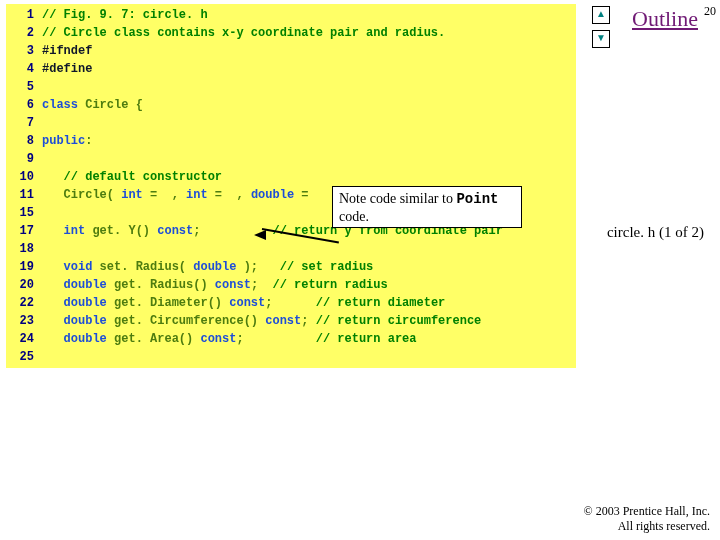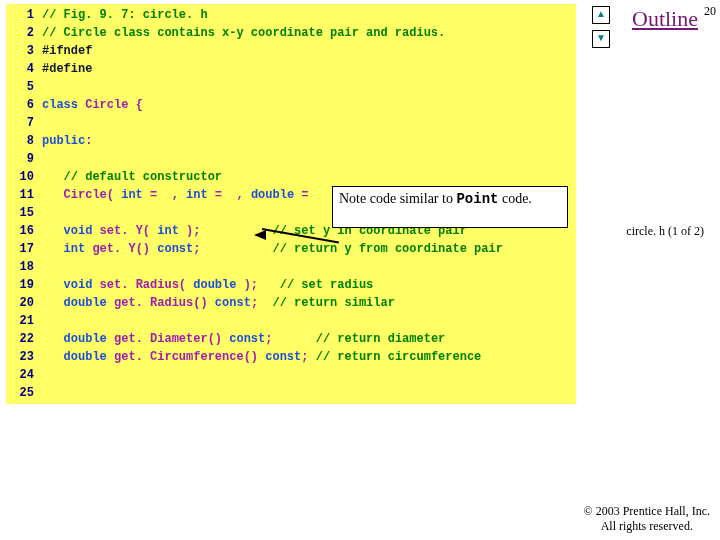--- a/index.html
+++ b/index.html
@@ -35,21 +35,21 @@
   }
   .ln {
     width: 28px;
     text-align: right;
     padding-right: 8px;
     color: #000080;
   }
   .tok-pre  { color: #0f172a; }  
   .tok-kw   { color: #1d4ed8; }  
   .tok-cmt  { color: #008000; }  
-  .tok-plain{ color: #a21caf; }  
+  .tok-plain{ color: #4d7c0f; }  
   .outline {
     position: absolute;
     right: 22px;
     top: 6px;
     font-size: 22px;
     font-family: "Times New Roman", serif;
     text-decoration: underline;
     color: #701a75;
   }
   .pagenum {
@@ -69,35 +69,35 @@
     line-height: 14px;
     text-align: center;
     color: #008080;
   }
   .scrollbtn.up { top: 6px; }
   .scrollbtn.dn { top: 30px; }
   .caption {
     position: absolute;
     right: 16px;
     top: 224px;
-    font-size: 12px;
+    font-size: 15px;
   }
   .copyright {
     position: absolute;
     right: 10px;
     bottom: 6px;
     font-size: 12px;
-    text-align: center;
+    text-align: right;
     line-height: 15px;
   }
   .callout {
     position: absolute;
     left: 332px;
     top: 186px;
-    width: 236px;
+    width: 190px;
     height: 42px;
     background: #fff;
     border: 1px solid #000;
     font-size: 14px;
     padding: 3px 6px;
     box-sizing: border-box;
     line-height: 18px;
   }
   .callout .cw { font-family: "Courier New", monospace; font-weight: bold; }
   
@@ -138,29 +138,27 @@
       <div class="code-line"><span class="ln">3</span><span><span class="tok-pre">#ifndef</span></span></div>
       <div class="code-line"><span class="ln">4</span><span><span class="tok-pre">#define</span></span></div>
       <div class="code-line"><span class="ln">5</span><span></span></div>
       <div class="code-line"><span class="ln">6</span><span><span class="tok-kw">class</span><span class="tok-plain"> Circle {</span></span></div>
       <div class="code-line"><span class="ln">7</span><span></span></div>
       <div class="code-line"><span class="ln">8</span><span><span class="tok-kw">public</span><span class="tok-plain">:</span></span></div>
       <div class="code-line"><span class="ln">9</span><span></span></div>
       <div class="code-line"><span class="ln">10</span><span><span class="tok-plain">   </span><span class="tok-cmt">// default constructor</span></span></div>
       <div class="code-line"><span class="ln">11</span><span><span class="tok-plain">   Circle( </span><span class="tok-kw">int</span><span class="tok-plain"> =  , </span><span class="tok-kw">int</span><span class="tok-plain"> =  , </span><span class="tok-kw">double</span><span class="tok-plain"> =     );</span></span></div>
       <div class="code-line"><span class="ln">15</span><span></span></div>
-      <div class="code-line"><span class="ln">16</span><span><span class="tok-plain">   </span><span class="tok-kw">void</span><span class="tok-plain"> set. Y( </span><span class="tok-kw">int</span><span class="tok-plain"> );          </span><span class="tok-cmt">// set y in coordinate pair</span></span></div>
       <div class="code-line"><span class="ln">17</span><span><span class="tok-plain">   </span><span class="tok-kw">int</span><span class="tok-plain"> get. Y() </span><span class="tok-kw">const</span><span class="tok-plain">;          </span><span class="tok-cmt">// return y from coordinate pair</span></span></div>
       <div class="code-line"><span class="ln">18</span><span></span></div>
       <div class="code-line"><span class="ln">19</span><span><span class="tok-plain">   </span><span class="tok-kw">void</span><span class="tok-plain"> set. Radius( </span><span class="tok-kw">double</span><span class="tok-plain"> );   </span><span class="tok-cmt">// set radius</span></span></div>
-      <div class="code-line"><span class="ln">20</span><span><span class="tok-plain">   </span><span class="tok-kw">double</span><span class="tok-plain"> get. Radius() </span><span class="tok-kw">const</span><span class="tok-plain">;  </span><span class="tok-cmt">// return similar</span></span></div>
-      <div class="code-line"><span class="ln">21</span><span></span></div>
+      <div class="code-line"><span class="ln">20</span><span><span class="tok-plain">   </span><span class="tok-kw">double</span><span class="tok-plain"> get. Radius() </span><span class="tok-kw">const</span><span class="tok-plain">;  </span><span class="tok-cmt">// return radius</span></span></div>
       <div class="code-line"><span class="ln">22</span><span><span class="tok-plain">   </span><span class="tok-kw">double</span><span class="tok-plain"> get. Diameter() </span><span class="tok-kw">const</span><span class="tok-plain">;      </span><span class="tok-cmt">// return diameter</span></span></div>
       <div class="code-line"><span class="ln">23</span><span><span class="tok-plain">   </span><span class="tok-kw">double</span><span class="tok-plain"> get. Circumference() </span><span class="tok-kw">const</span><span class="tok-plain">; </span><span class="tok-cmt">// return circumference</span></span></div>
-      <div class="code-line"><span class="ln">24</span></div>
+      <div class="code-line"><span class="ln">24</span><span><span class="tok-plain">   </span><span class="tok-kw">double</span><span class="tok-plain"> get. Area() </span><span class="tok-kw">const</span><span class="tok-plain">;          </span><span class="tok-cmt">// return area</span></span></div>
       <div class="code-line"><span class="ln">25</span><span></span></div>
     </div>
 
   <div class="callout">
     <span>Note code similar to </span><span class="cw">Point</span><span> code.</span>
   </div>
   <div class="arrow-line"></div>
   <div class="arrow-head"></div>
 
   <div class="caption">circle. h (1 of 2)</div>

